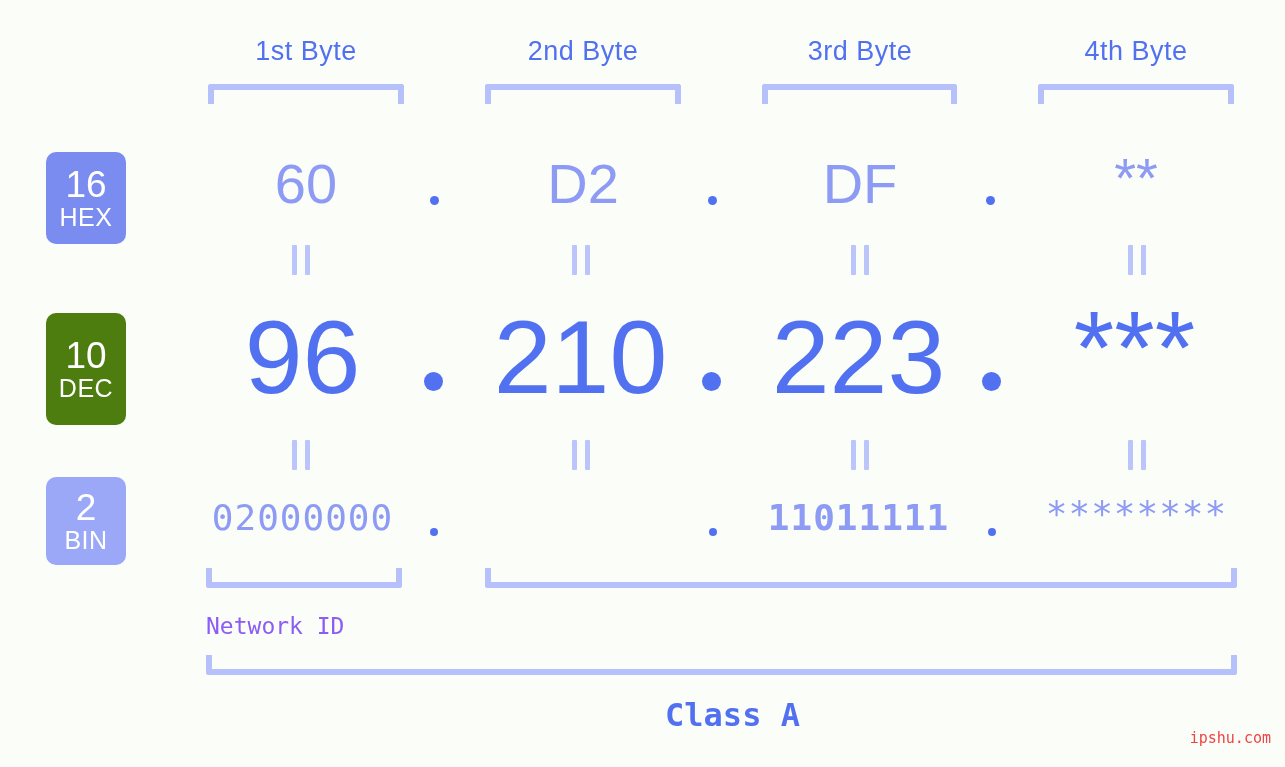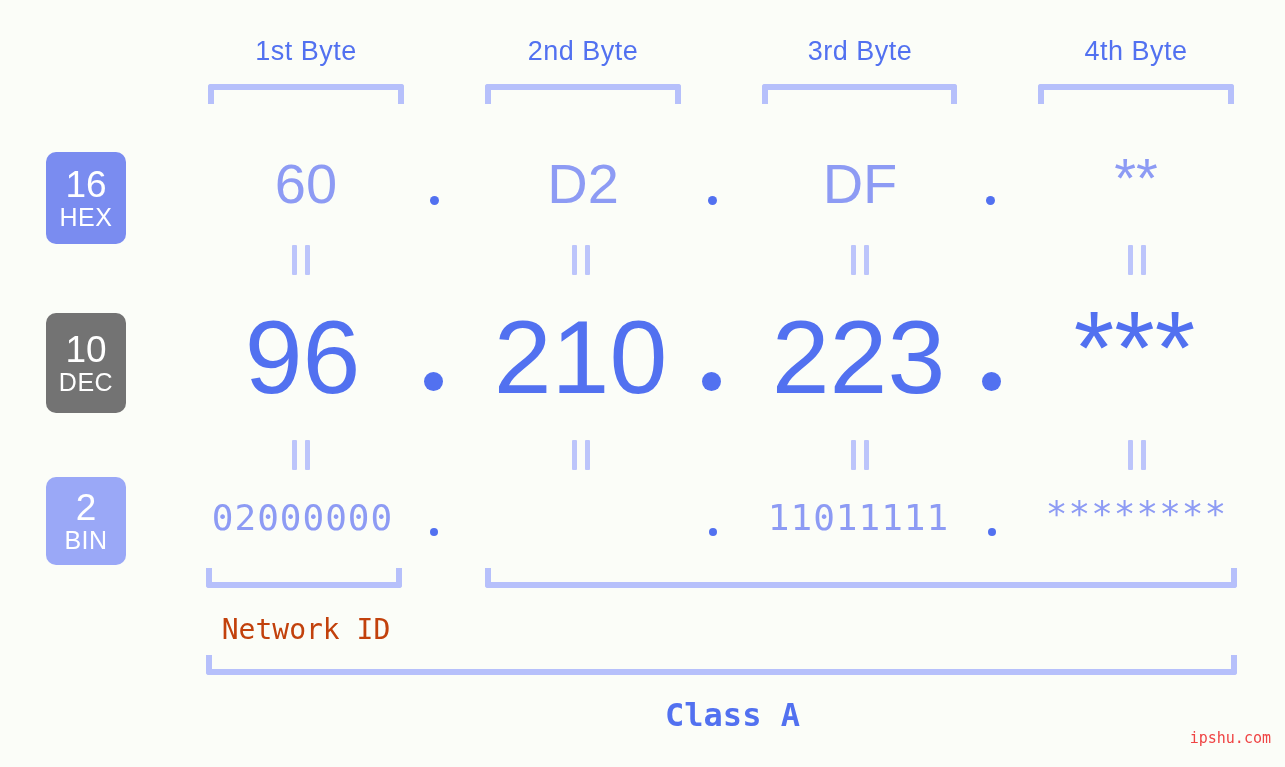--- a/index.html
+++ b/index.html
@@ -69,21 +69,21 @@
     font-weight: 400;
     letter-spacing: 0px;
   }
   .badge .base-name {
     font-size: 25px;
     font-weight: 400;
     margin-top: 2px;
     letter-spacing: 0.5px;
   }
   #badge-hex { background: #7a8cf0; top: 152px; height: 92px; }
-  #badge-dec { background: #737373; top: 313px; height: 100px; }
+  #badge-dec { background: #4d7c0f; top: 313px; height: 112px; }
   #badge-bin { background: #9aa8f7; top: 477px; height: 88px; }
 
   
   .cell {
     position: absolute;
     text-align: center;
     white-space: nowrap;
   }
   .hex-val {
     font-family: "Liberation Sans", sans-serif;
@@ -127,24 +127,24 @@
     display: block;
     width: 5px;
     height: 100%;
     background: #bcc5fb;
     border-radius: 1px;
   }
 
   
   .id-label {
     position: absolute;
-    text-align: center;
-    font-family: "DejaVu Sans Mono", monospace;
-    font-size: 28px;
-    color: #c2410c;
+    text-align: left;
+    font-family: "DejaVu Sans Mono", monospace;
+    font-size: 23px;
+    color: #8b5cf6;
     white-space: nowrap;
     letter-spacing: 0px;
   }
   .class-label {
     position: absolute;
     text-align: center;
     font-family: "DejaVu Sans Mono", monospace;
     font-size: 32px;
     color: #5271f0;
     white-space: nowrap;
@@ -236,21 +236,21 @@
       <i></i>
     </div>
   <div class="eqbar" style="left:1128px; top:440px;">
       <i></i>
       <i></i>
     </div>
 
   <div class="cell bin-val" style="left:200px; top:500px; width:205px;">02000000</div>
   <div class="dot dot-bin" style="left:430px; top:528px;"></div>
   <div class="dot dot-bin" style="left:709px; top:528px;"></div>
-  <div class="cell bin-val" style="left:756px; top:500px; width:205px;">11011111</div>
+  <div class="cell bin-val" style="left:756px; top:500px; width:205px;font-weight:bold;">11011111</div>
   <div class="dot dot-bin" style="left:988px; top:528px;"></div>
   <div class="cell bin-val" style="left:1034px; top:496px; width:205px;">********</div>
 
   <div class="bracket bracket-up" style="left:206px; top:568px; width:196px;"></div>
   <div class="bracket bracket-up" style="left:485px; top:568px; width:752px;"></div>
 
   <div class="id-label" style="left:206px; top:613px; width:200px;">Network ID</div>
 
   <div class="bracket bracket-up" style="left:206px; top:655px; width:1031px;"></div>
   <div class="class-label" style="left:600px; top:696px; width:265px;">Class A</div>

